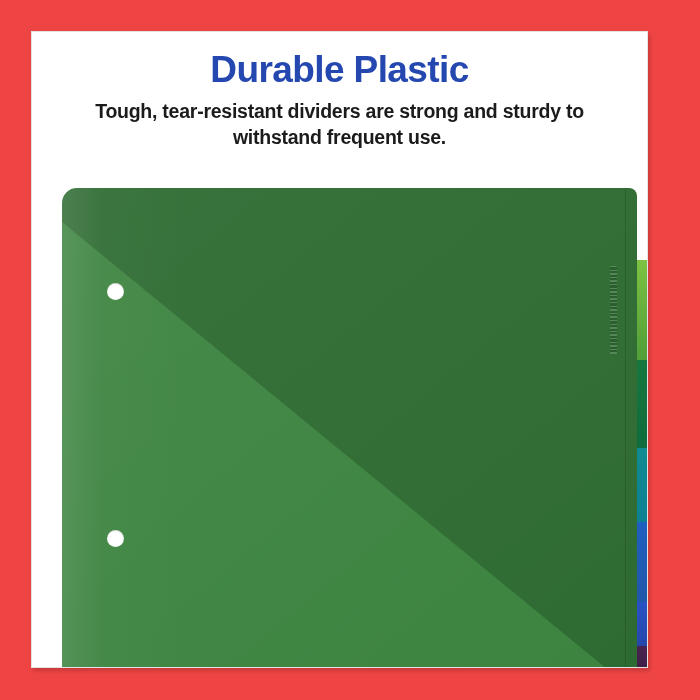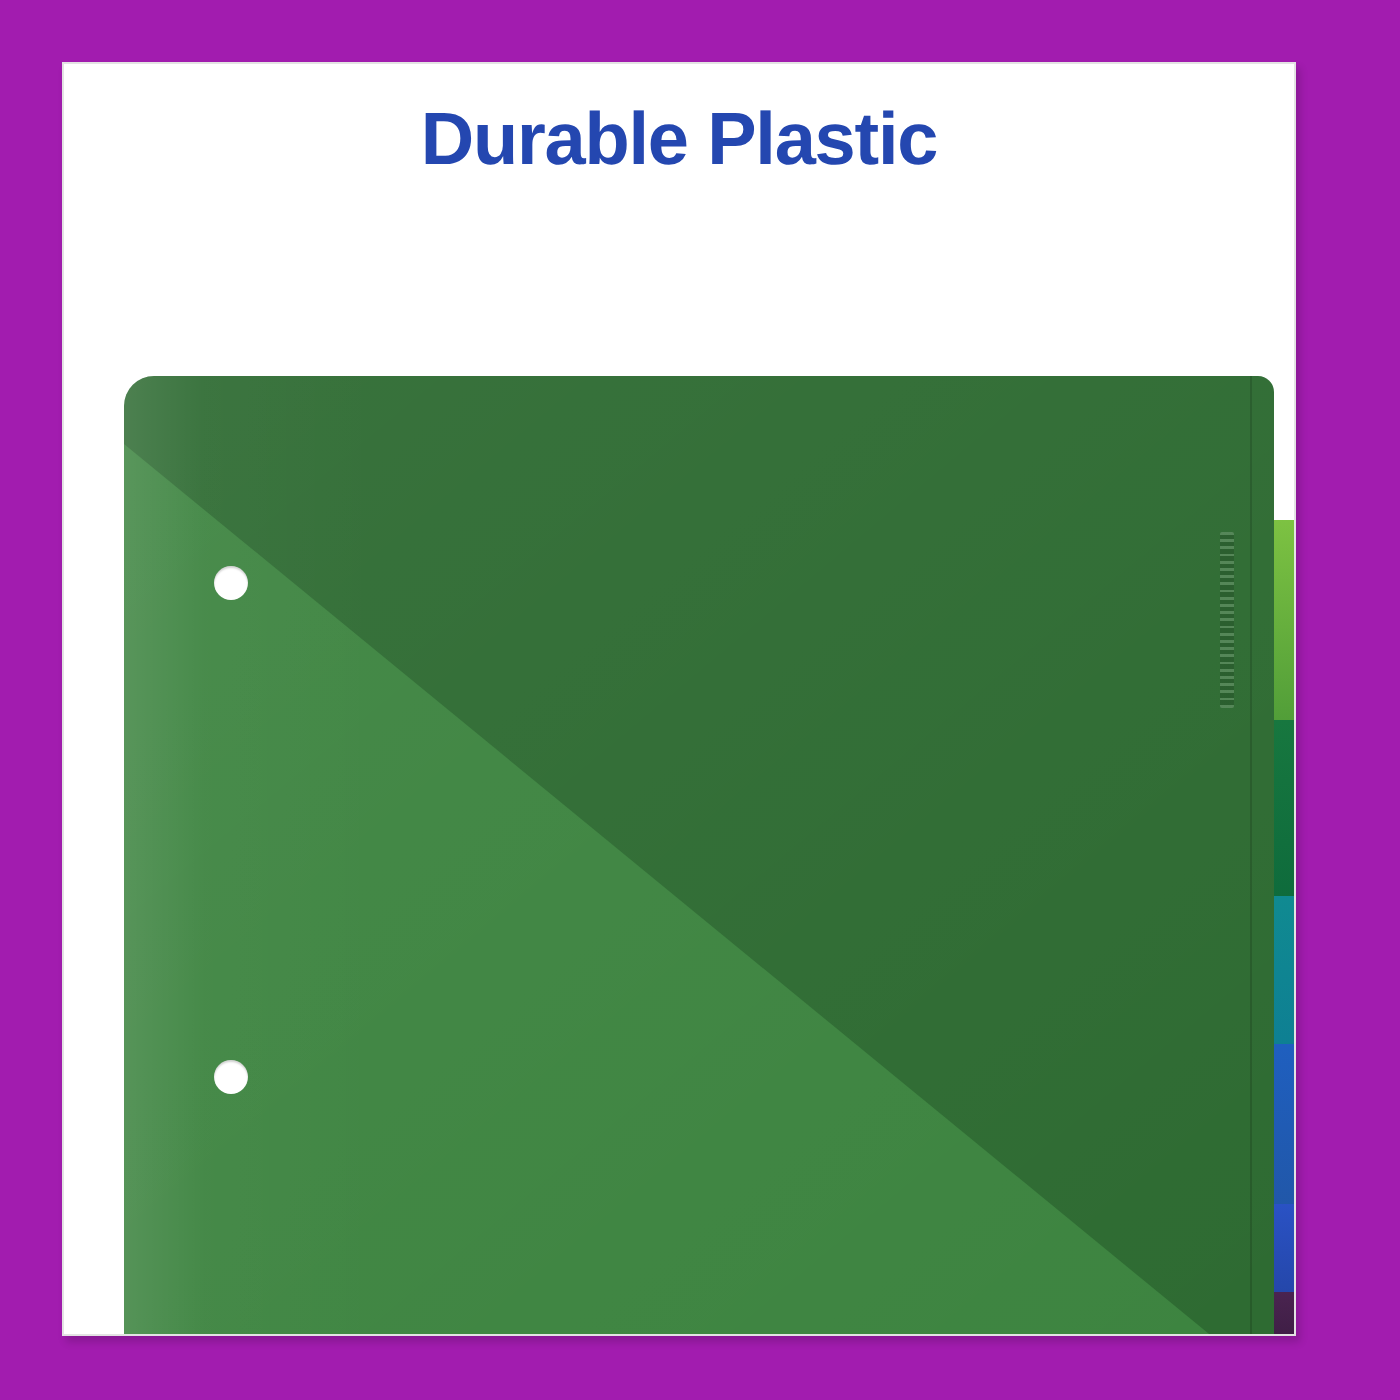--- a/index.html
+++ b/index.html
@@ -8,21 +8,21 @@
     width: 700px;
     height: 700px;
     background: #ffffff;
     font-family: "Liberation Sans", sans-serif;
   }
 
   .stage {
     position: relative;
     width: 700px;
     height: 700px;
-    background: #a21caf;
+    background: #ef4444;
     overflow: hidden;
   }
 
   
   .product-card {
     position: absolute;
     left: 31px;
     top: 31px;
     width: 617px;
     height: 637px;
@@ -170,20 +170,21 @@
 </style>
 </head>
 <body>
 
 <div class="stage">
 
   <div class="product-card" style="background: rgb(255, 255, 255); border-color: rgb(227, 227, 227);">
 
     <div class="copy-block">
       <h1 class="headline" style="color: rgb(36, 71, 176);">Durable Plastic</h1>
+      <p class="subcopy" style="color: rgb(27, 27, 27);">Tough, tear-resistant dividers are strong and sturdy to withstand frequent use.</p>
     </div>
 
     <div class="tab-stack">
       <div class="tab" style="top: 48px; height: 106px; background: linear-gradient(rgb(125, 194, 66), rgb(79, 156, 56));"></div>
       <div class="tab" style="top: 148px; height: 92px; background: linear-gradient(rgb(23, 119, 63), rgb(14, 107, 60));"></div>
       <div class="tab" style="top: 236px; height: 78px; background: linear-gradient(rgb(16, 138, 145), rgb(14, 127, 147));"></div>
       <div class="tab" style="top: 310px; height: 84px; background: linear-gradient(rgb(31, 95, 191), rgb(33, 87, 168));"></div>
       <div class="tab" style="top: 390px; height: 48px; background: linear-gradient(rgb(42, 82, 196), rgb(36, 70, 168));"></div>
       <div class="tab" style="top: 434px; height: 30px; background: linear-gradient(rgb(74, 36, 80), rgb(59, 28, 66));"></div>
 

